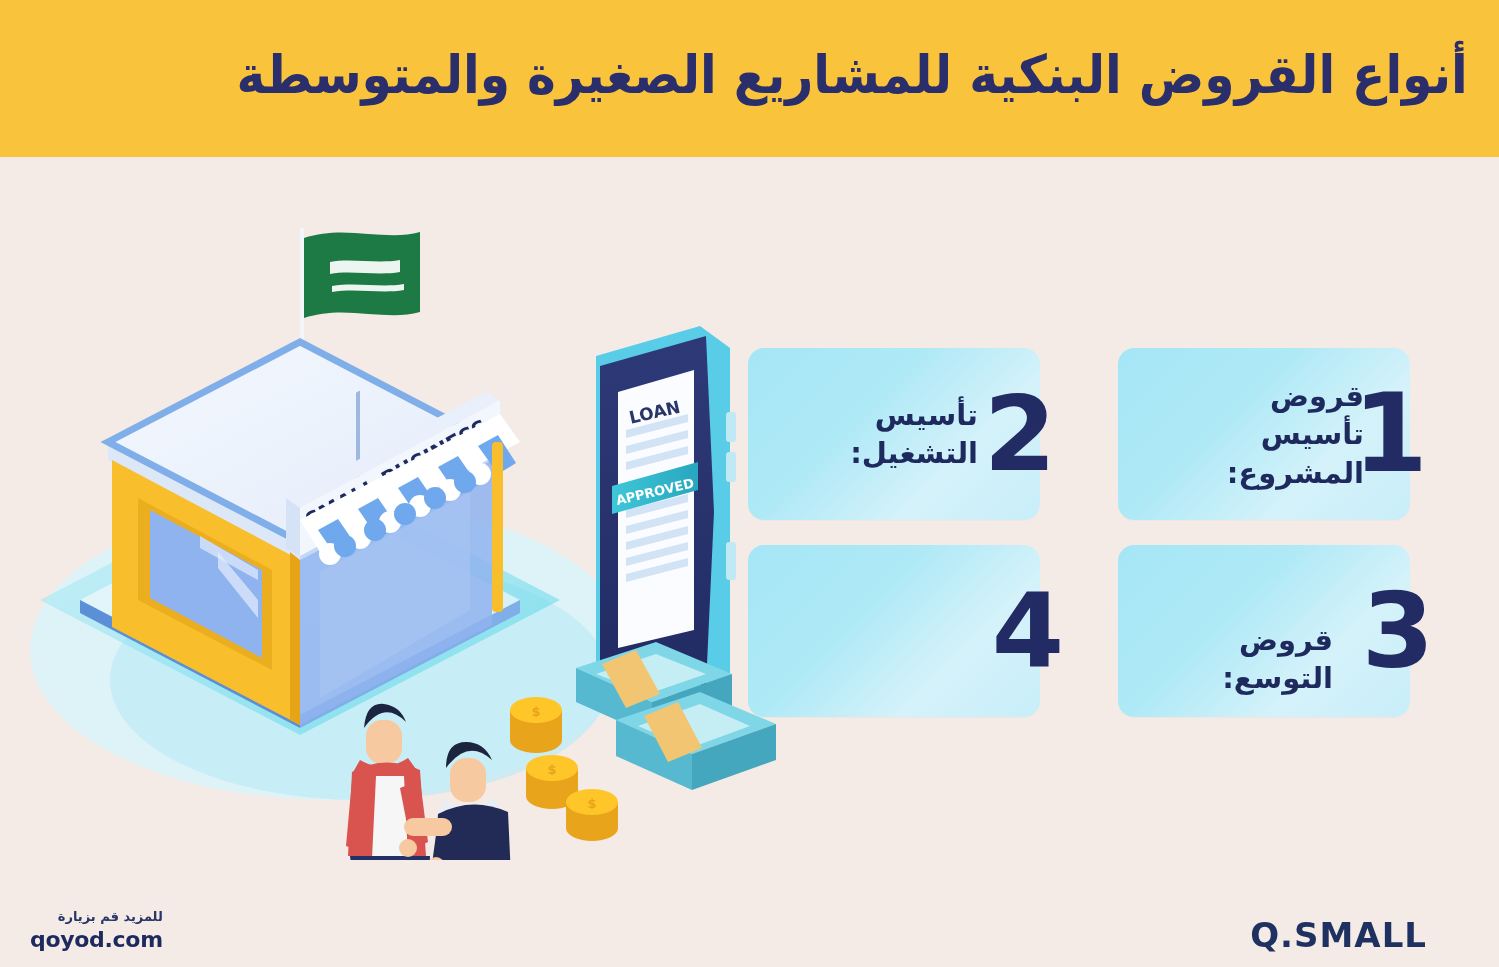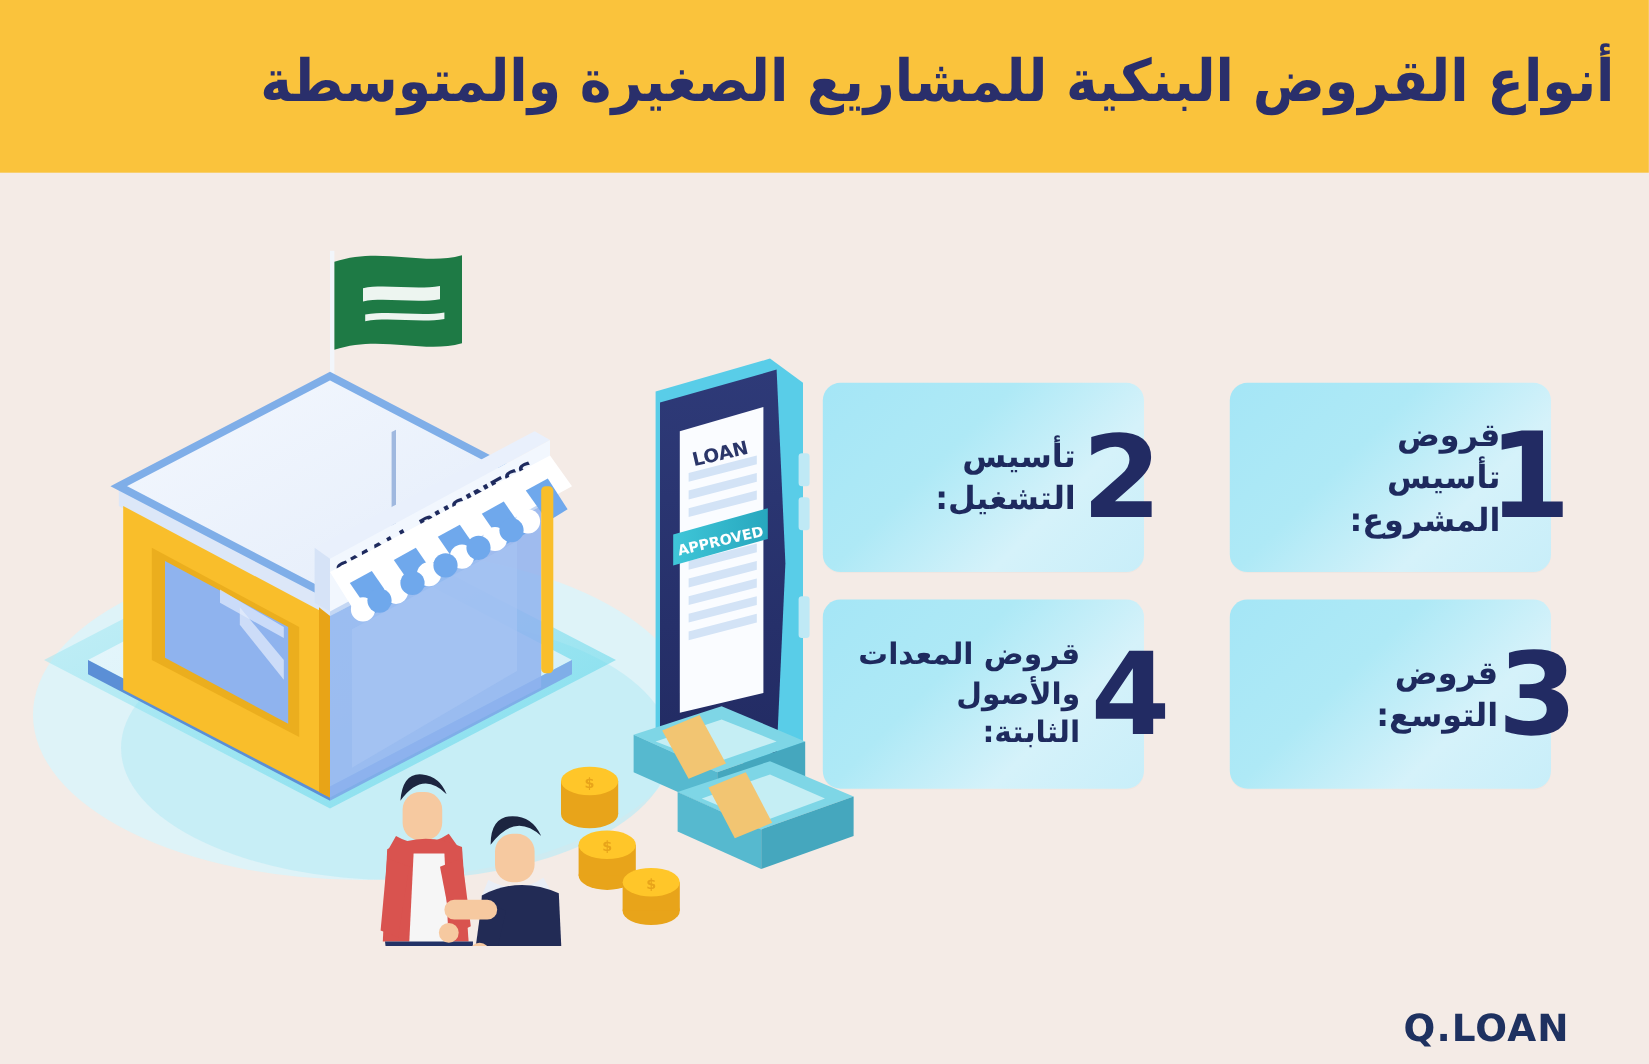--- a/index.html
+++ b/index.html
@@ -72,21 +72,21 @@
   #card-1{left:1118px;top:348px;width:292px;height:172px;}
   #card-1 .card-num{right:-16px;font-size:108px;}
   #card-1 .card-label{right:46px;width:196px;}
 
   #card-2{left:748px;top:348px;width:292px;height:172px;}
   #card-2 .card-num{right:-14px;}
   #card-2 .card-label{right:62px;width:176px;}
 
   #card-3{left:1118px;top:545px;width:292px;height:172px;}
   #card-3 .card-num{right:-22px;}
-  #card-3 .card-label{right:48px;width:176px;}
+  #card-3 .card-label{right:77px;width:176px;margin-top:28px;}
 
   #card-4{left:748px;top:545px;width:292px;height:172px;}
   #card-4 .card-num{right:-22px;}
   #card-4 .card-label{right:58px;width:210px;font-size:27px;}
 
   
   .footer-left{
     position:absolute;left:30px;top:908px;direction:rtl;text-align:right;
   }
   .footer-cta{
@@ -324,22 +324,25 @@
     <div class="card" id="card-3">
       <div class="card-inner">
         <div class="card-num">3</div>
         <div class="card-label">قروض التوسع:</div>
       </div>
     </div>
 
     <div class="card" id="card-4">
       <div class="card-inner">
         <div class="card-num">4</div>
-        <div class="card-label">قروض المعدات والأصول الثابتة:</div>
       </div>
     </div>
 
   </div>
 
-
-  <div class="logo">Q.LOAN</div>
+  <div class="footer-left">
+    <div class="footer-cta">للمزيد قم بزيارة</div>
+    <div class="footer-url">qoyod.com</div>
+  </div>
+
+  <div class="logo">Q.SMALL</div>
 
 </div>
 
 </body></html>

